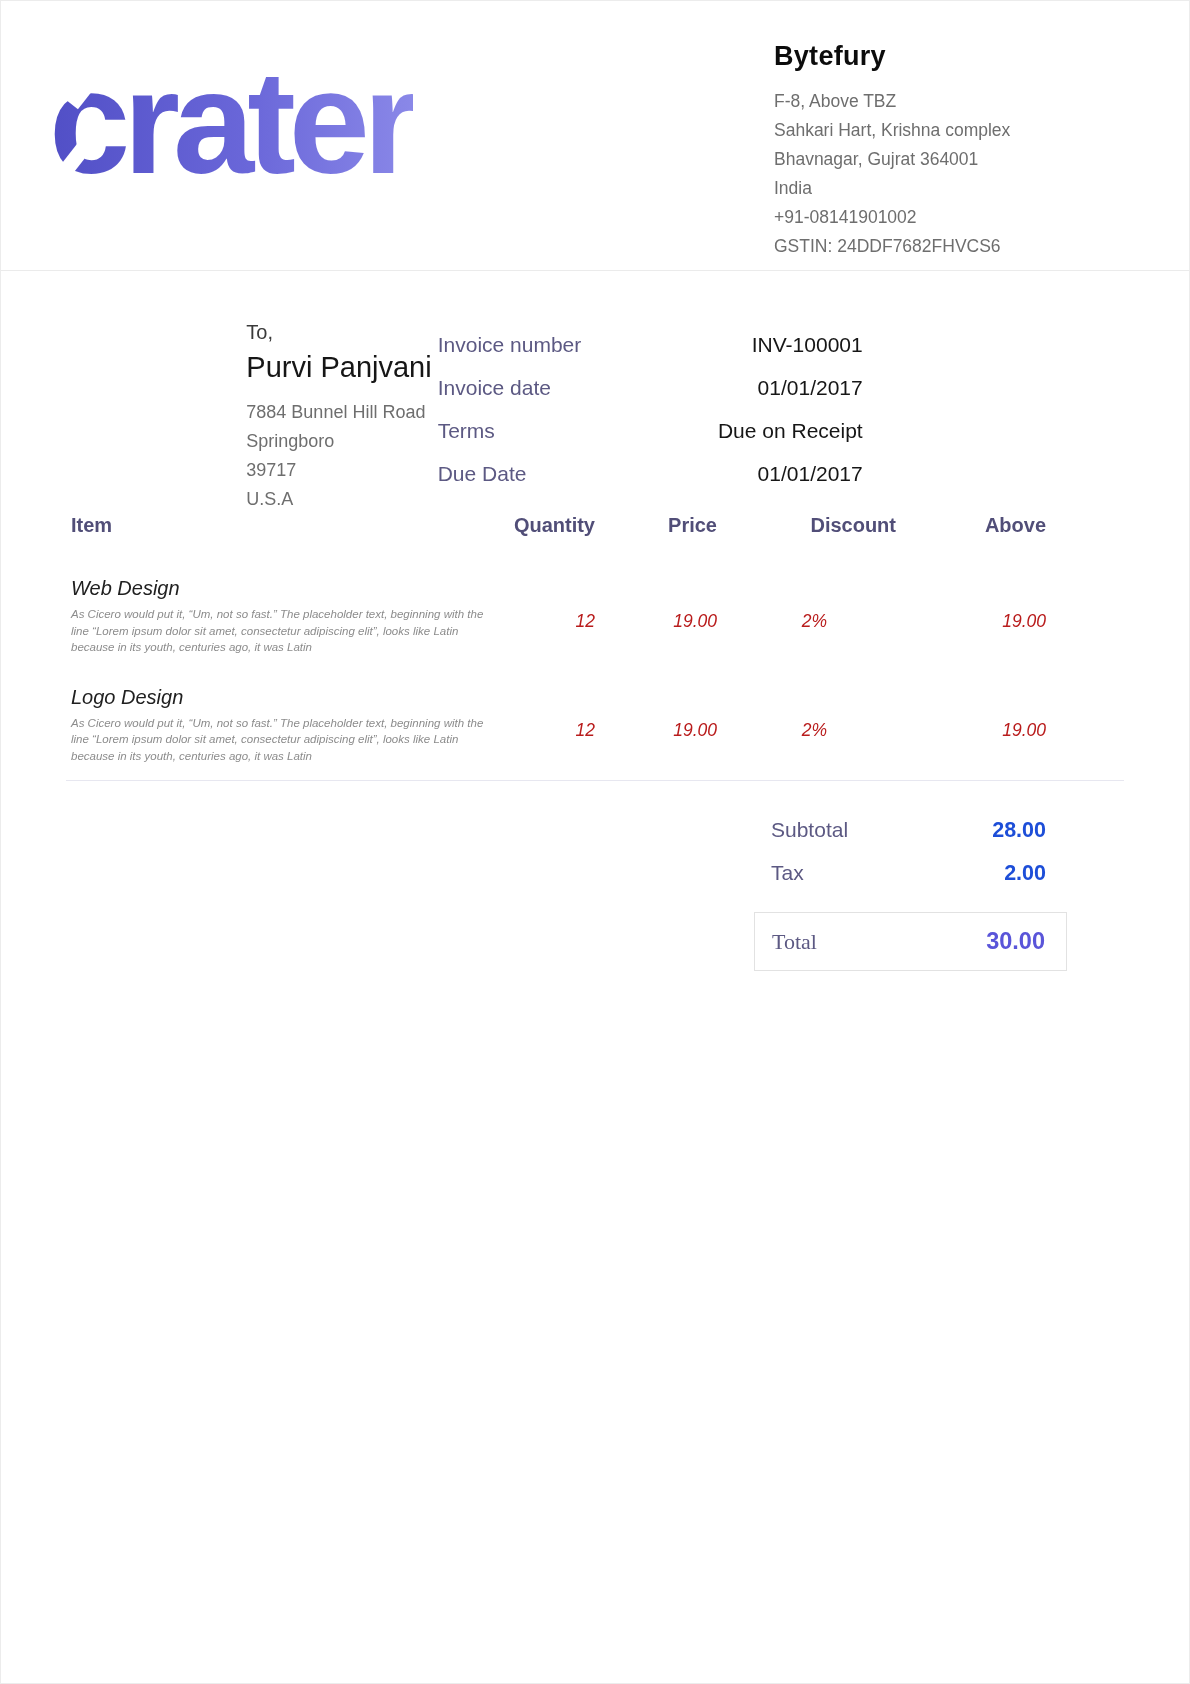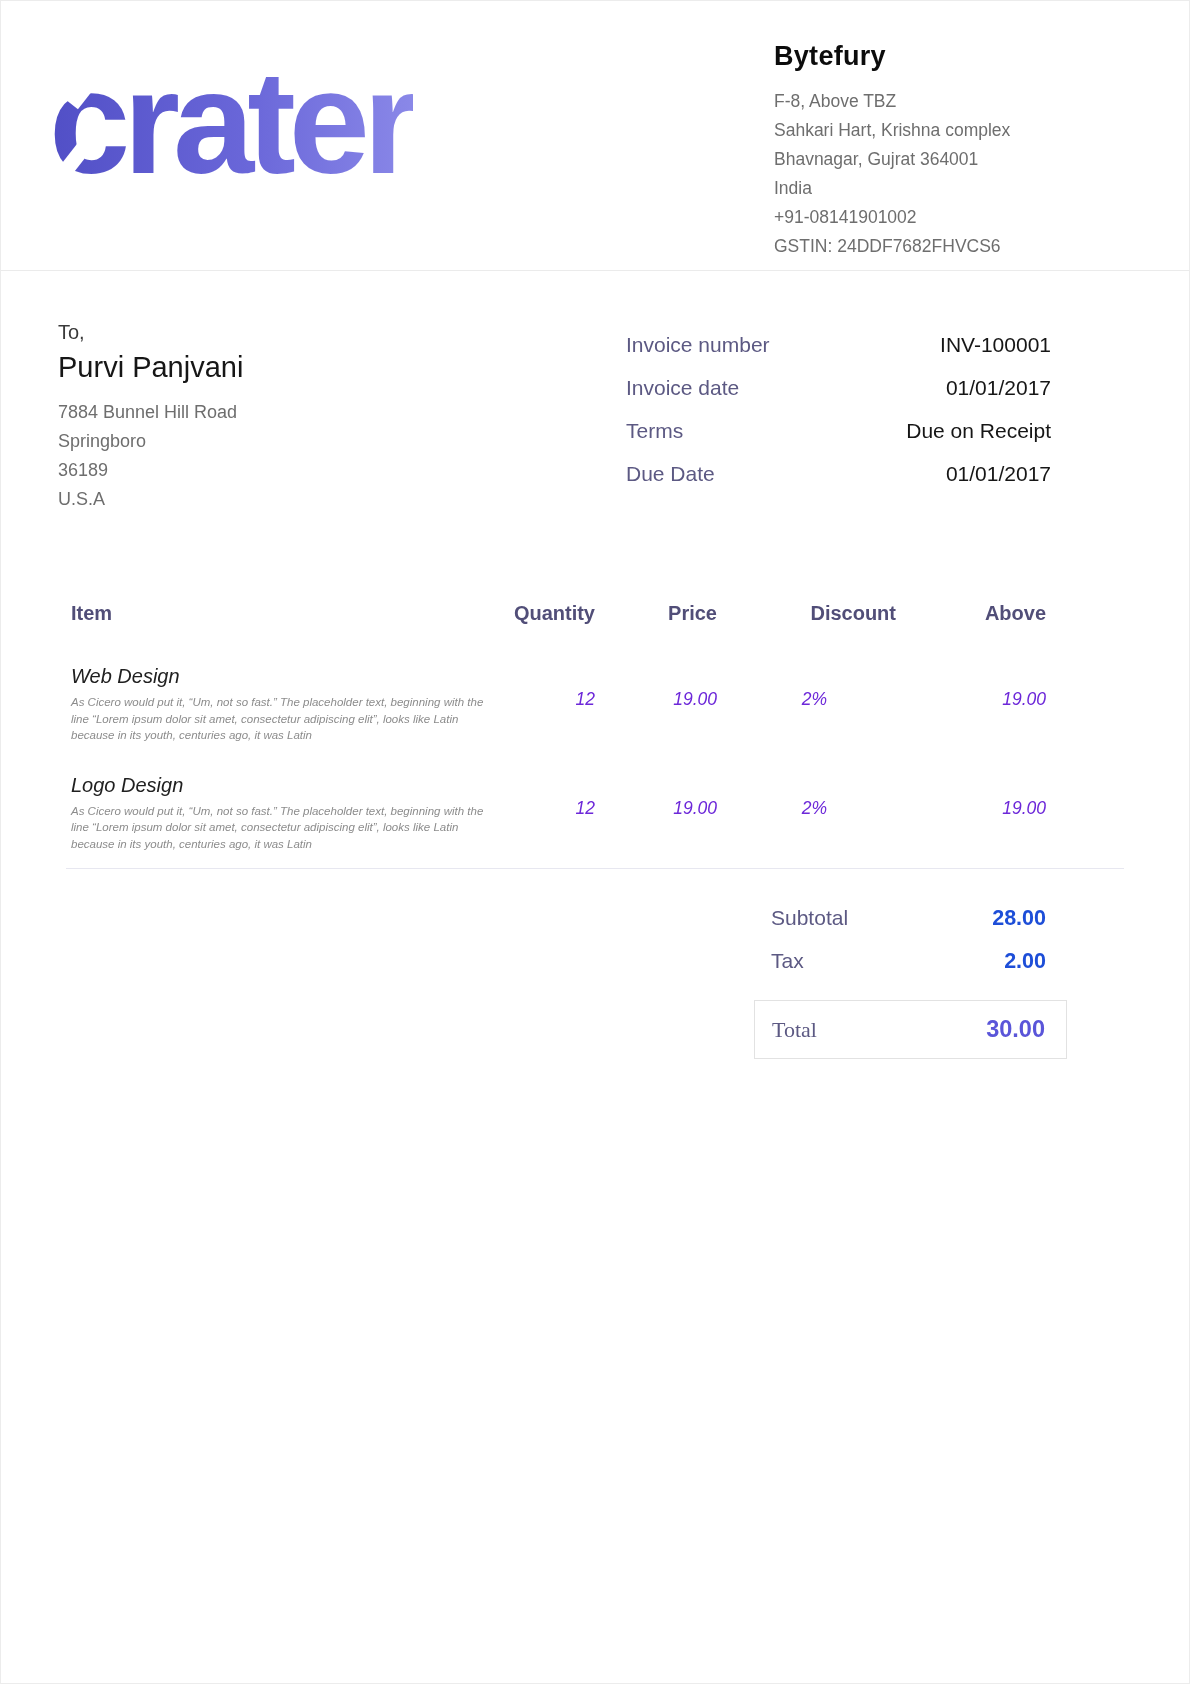--- a/index.html
+++ b/index.html
@@ -37,41 +37,41 @@
   .logo .cut { position:absolute; background:#ffffff; }
   .cut1 { left:34px; top:-10px; width:15px; height:60px; transform:rotate(38deg); }
   .cut2 { left:12px; top:76px;  width:15px; height:60px; transform:rotate(38deg); }
   .cut3 { left:390px; top:44px; width:12px; height:58px; transform:rotate(38deg); }
 
   .company { width:345px; padding-top:6px; }
   .company-name { font-size:27px; font-weight:800; color:#0c0c0c; letter-spacing:.3px; margin-bottom:15px; }
   .company-line { font-size:17.5px; color:#6e6e6e; line-height:29px; }
 
   
-  .meta { display:flex; justify-content:space-between; padding:50px 138px 0 57px;gap:6px; }
+  .meta { display:flex; justify-content:center; padding:50px 138px 0 57px;gap:6px; }
   .billto-to   { font-size:20px; color:#3a3a3a; margin-bottom:7px; }
   .billto-name { font-size:29px; font-weight:400; color:#161616; margin-bottom:14px; }
   .billto-line { font-size:18px; color:#6e6e6e; line-height:29px; }
   .fields { width:425px; padding-top:8px; }
   .frow { display:flex; justify-content:space-between; margin-bottom:11px; font-size:21px; line-height:32px; }
   .flabel { color:#5c5983; }
   .fvalue { color:#161616; }
 
   
-  .items { margin-top:88px; padding:0 65px; }
+  .items { padding:0 65px; }
   .thead { position:relative; height:30px; font-weight:700; font-size:20px; color:#514e78; }
   .thead .h { position:absolute; top:0; white-space:nowrap; }
   .h-item { left:5px; }
   .h-q { right:529px; } .h-p { right:407px; } .h-d { right:228px; } .h-a { right:78px; }
 
   .row { position:relative; margin-top:33px; min-height:76px;font-style:italic; }
   .row + .row { margin-top:30px; }
   .iname { font-size:20px; color:#202020; margin-bottom:6px; padding-left:5px; }
   .idesc { font-size:11.5px; color:#8c8c8c; line-height:16.5px; width:428px; padding-left:5px; }
-  .cell { position:absolute; top:24px; font-size:17.5px; color:#6d28d9; white-space:nowrap; }
+  .cell { position:absolute; top:34px; font-size:17.5px; color:#b91c1c; white-space:nowrap; }
   .c-q { right:529px; } .c-p { right:407px; } .c-d { right:297px; } .c-a { right:78px; }
 
   .divider { margin-top:16px; border-top:1px solid #e7e7f0; }
 
   
   .totals-section { padding:0 65px; }
   .totals { width:390px; margin-left:auto; margin-top:34px; }
   .trow { display:flex; justify-content:space-between; padding:0 78px 0 37px; font-size:21px; line-height:30px; margin-bottom:13px; }
   .tlabel { color:#5c5983; }
   .tvalue { color:#1d4ed8; font-weight:600; font-size:21.5px; }
@@ -105,21 +105,21 @@
       <div class="company-line">GSTIN: 24DDF7682FHVCS6</div>
     </div>
   </div>
 
   <div class="meta">
     <div class="billto">
       <div class="billto-to">To,</div>
       <div class="billto-name">Purvi Panjvani</div>
       <div class="billto-line">7884 Bunnel Hill Road</div>
       <div class="billto-line">Springboro</div>
-      <div class="billto-line">36189</div>
+      <div class="billto-line">39717</div>
       <div class="billto-line">U.S.A</div>
     </div>
     <div class="fields">
       <div class="frow">
         <span class="flabel">Invoice number</span>
         <span class="fvalue">INV-100001</span>
       </div>
       <div class="frow">
         <span class="flabel">Invoice date</span>
         <span class="fvalue">01/01/2017</span>

